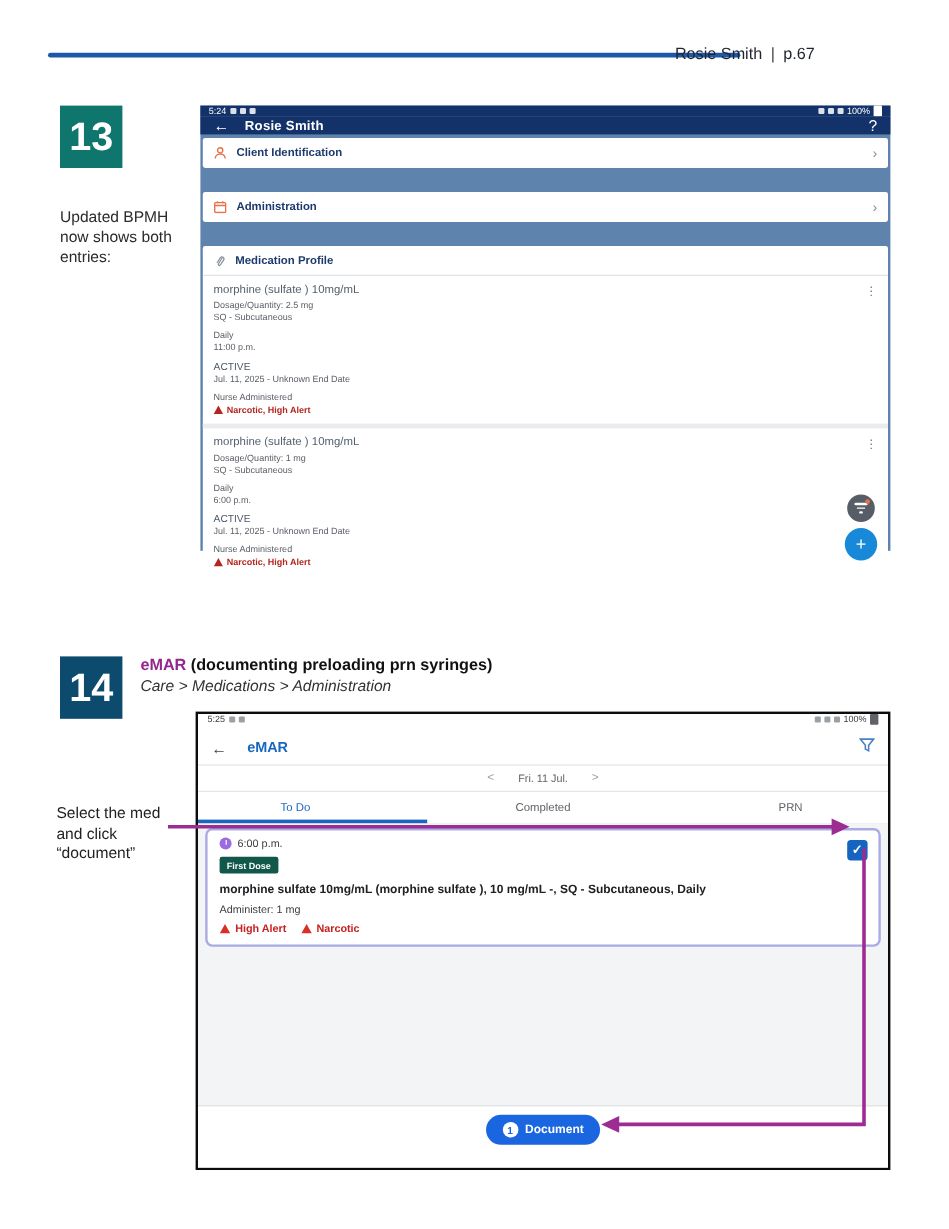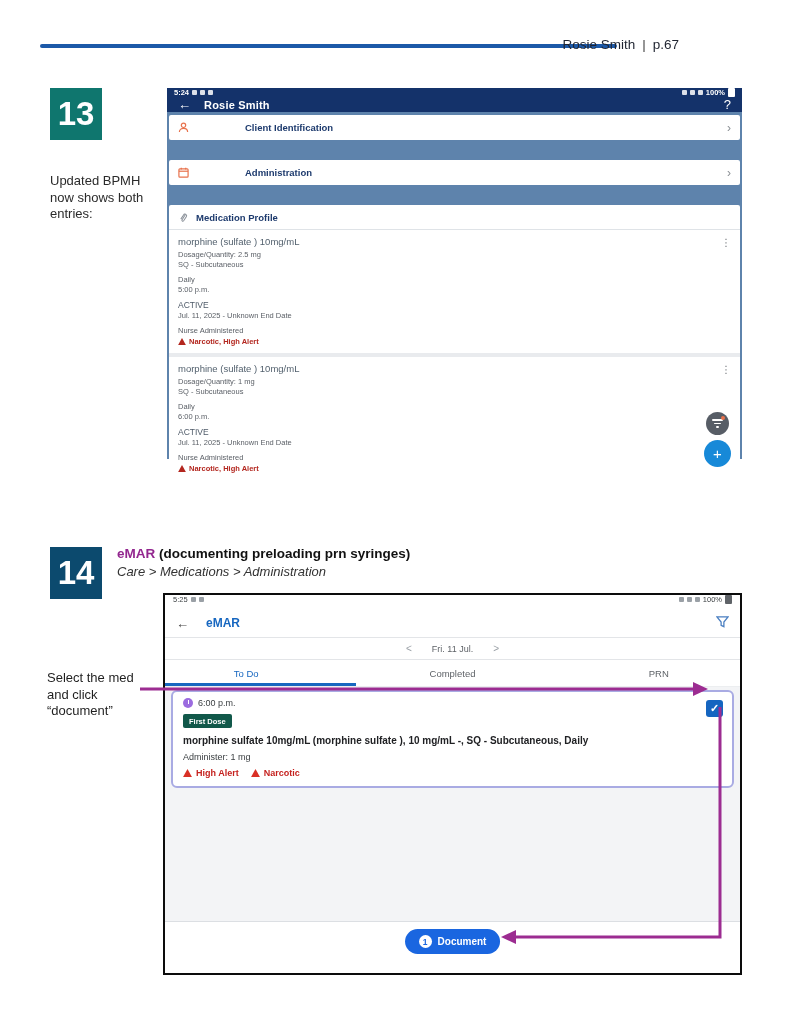--- a/index.html
+++ b/index.html
@@ -19,30 +19,30 @@
 
   .caption-13 { position:absolute; left:50px; top:173px; width:104px; font-size:13px; line-height:16.5px; color:#2b2b2b; }
   .heading-14 { position:absolute; left:117px; top:546px; }
   .heading-14 .line1 { font-size:13.5px; font-weight:bold; color:#111; }
   .heading-14 .accent { color:#93278f; }
   .heading-14 .line2 { font-size:13px; font-style:italic; color:#333; margin-top:3px; }
   .annotation-14 { position:absolute; left:47px; top:670px; width:102px; font-size:13px; line-height:16.5px; color:#1f1f1f; }
 
   
   .ss1 { position:absolute; left:167px; top:88px; width:575px; height:371px; background:#5e83ac; display:flex; flex-direction:column; }
-  .ss1-status { height:16px; background:#14326a; display:flex; align-items:center; justify-content:space-between; padding:0 7px; color:#fff; font-size:7.5px;font-weight:bold; }
+  .ss1-status { height:16px; background:#14326a; display:flex; align-items:center; justify-content:space-between; padding:0 7px; color:#fff; font-size:7.5px; }
   .s-icons { display:flex; align-items:center; gap:3px; }
   .s-dot { width:5px; height:5px; background:rgba(255,255,255,.85); border-radius:1px; display:inline-block; }
   .s-batt { width:7px; height:9px; background:#fff; border-radius:1px; display:inline-block; }
   .ss1-header { height:29px; background:#14326a; display:flex; align-items:center; padding:0 11px; color:#fff; }
   .ss1-back { font-size:13px; margin-right:13px; }
   .ss1-title { font-size:11px; font-weight:bold; letter-spacing:.2px; }
   .ss1-help { margin-left:auto; font-size:13px; }
   .ss1-body { flex:1; padding:3px 2px 0 2px; position:relative; }
-  .nav-card { background:#fff; border-radius:2px; height:25px; display:flex; align-items:center; padding:0 9px; margin-bottom:20px;gap:48px; }
+  .nav-card { background:#fff; border-radius:2px; height:25px; display:flex; align-items:center; padding:0 9px; margin-bottom:20px; }
   .nav-card .lbl { font-size:9.5px; font-weight:bold; color:#1d3a6d; margin-left:8px; }
   .nav-card .chev { margin-left:auto; color:#8a8f94; font-size:12px; }
   .mp-card { background:#fff; border-radius:2px; }
   .mp-header { height:25px; display:flex; align-items:center; padding:12px 9px; border-bottom:1px solid #dfe3e7; }
   .mp-header .lbl { font-size:9.5px; font-weight:bold; color:#1d3a6d; margin-left:8px; }
   .med-entry { position:relative; padding:6px 9px 7px 9px; }
   .med-name { font-size:9.5px; color:#53616e; margin-bottom:3px; }
   .med-line { font-size:7.5px; line-height:10px; color:#5a5f66; }
   .med-group { margin-top:5px; }
   .med-active { font-size:8.5px; line-height:11px; color:#4e5a68; }
@@ -159,21 +159,21 @@
           <span class="lbl">Medication Profile</span>
         </div>
 
         <div class="med-entry">
           <span class="more-dots">⋮</span>
           <div class="med-name">morphine  (sulfate ) 10mg/mL</div>
           <div class="med-line">Dosage/Quantity: 2.5 mg</div>
           <div class="med-line">SQ - Subcutaneous</div>
           <div class="med-group">
             <div class="med-line">Daily</div>
-            <div class="med-line">5:00 p.m.</div>
+            <div class="med-line">11:00 p.m.</div>
           </div>
           <div class="med-group">
             <div class="med-active">ACTIVE</div>
             <div class="med-line">Jul. 11, 2025 - Unknown End Date</div>
           </div>
           <div class="med-group">
             <div class="med-line">Nurse Administered</div>
             <div class="med-alert">
               <svg width="8" height="7" viewBox="0 0 10 9">
                   <polygon points="5,0 10,9 0,9" fill="#b3261e"></polygon>

